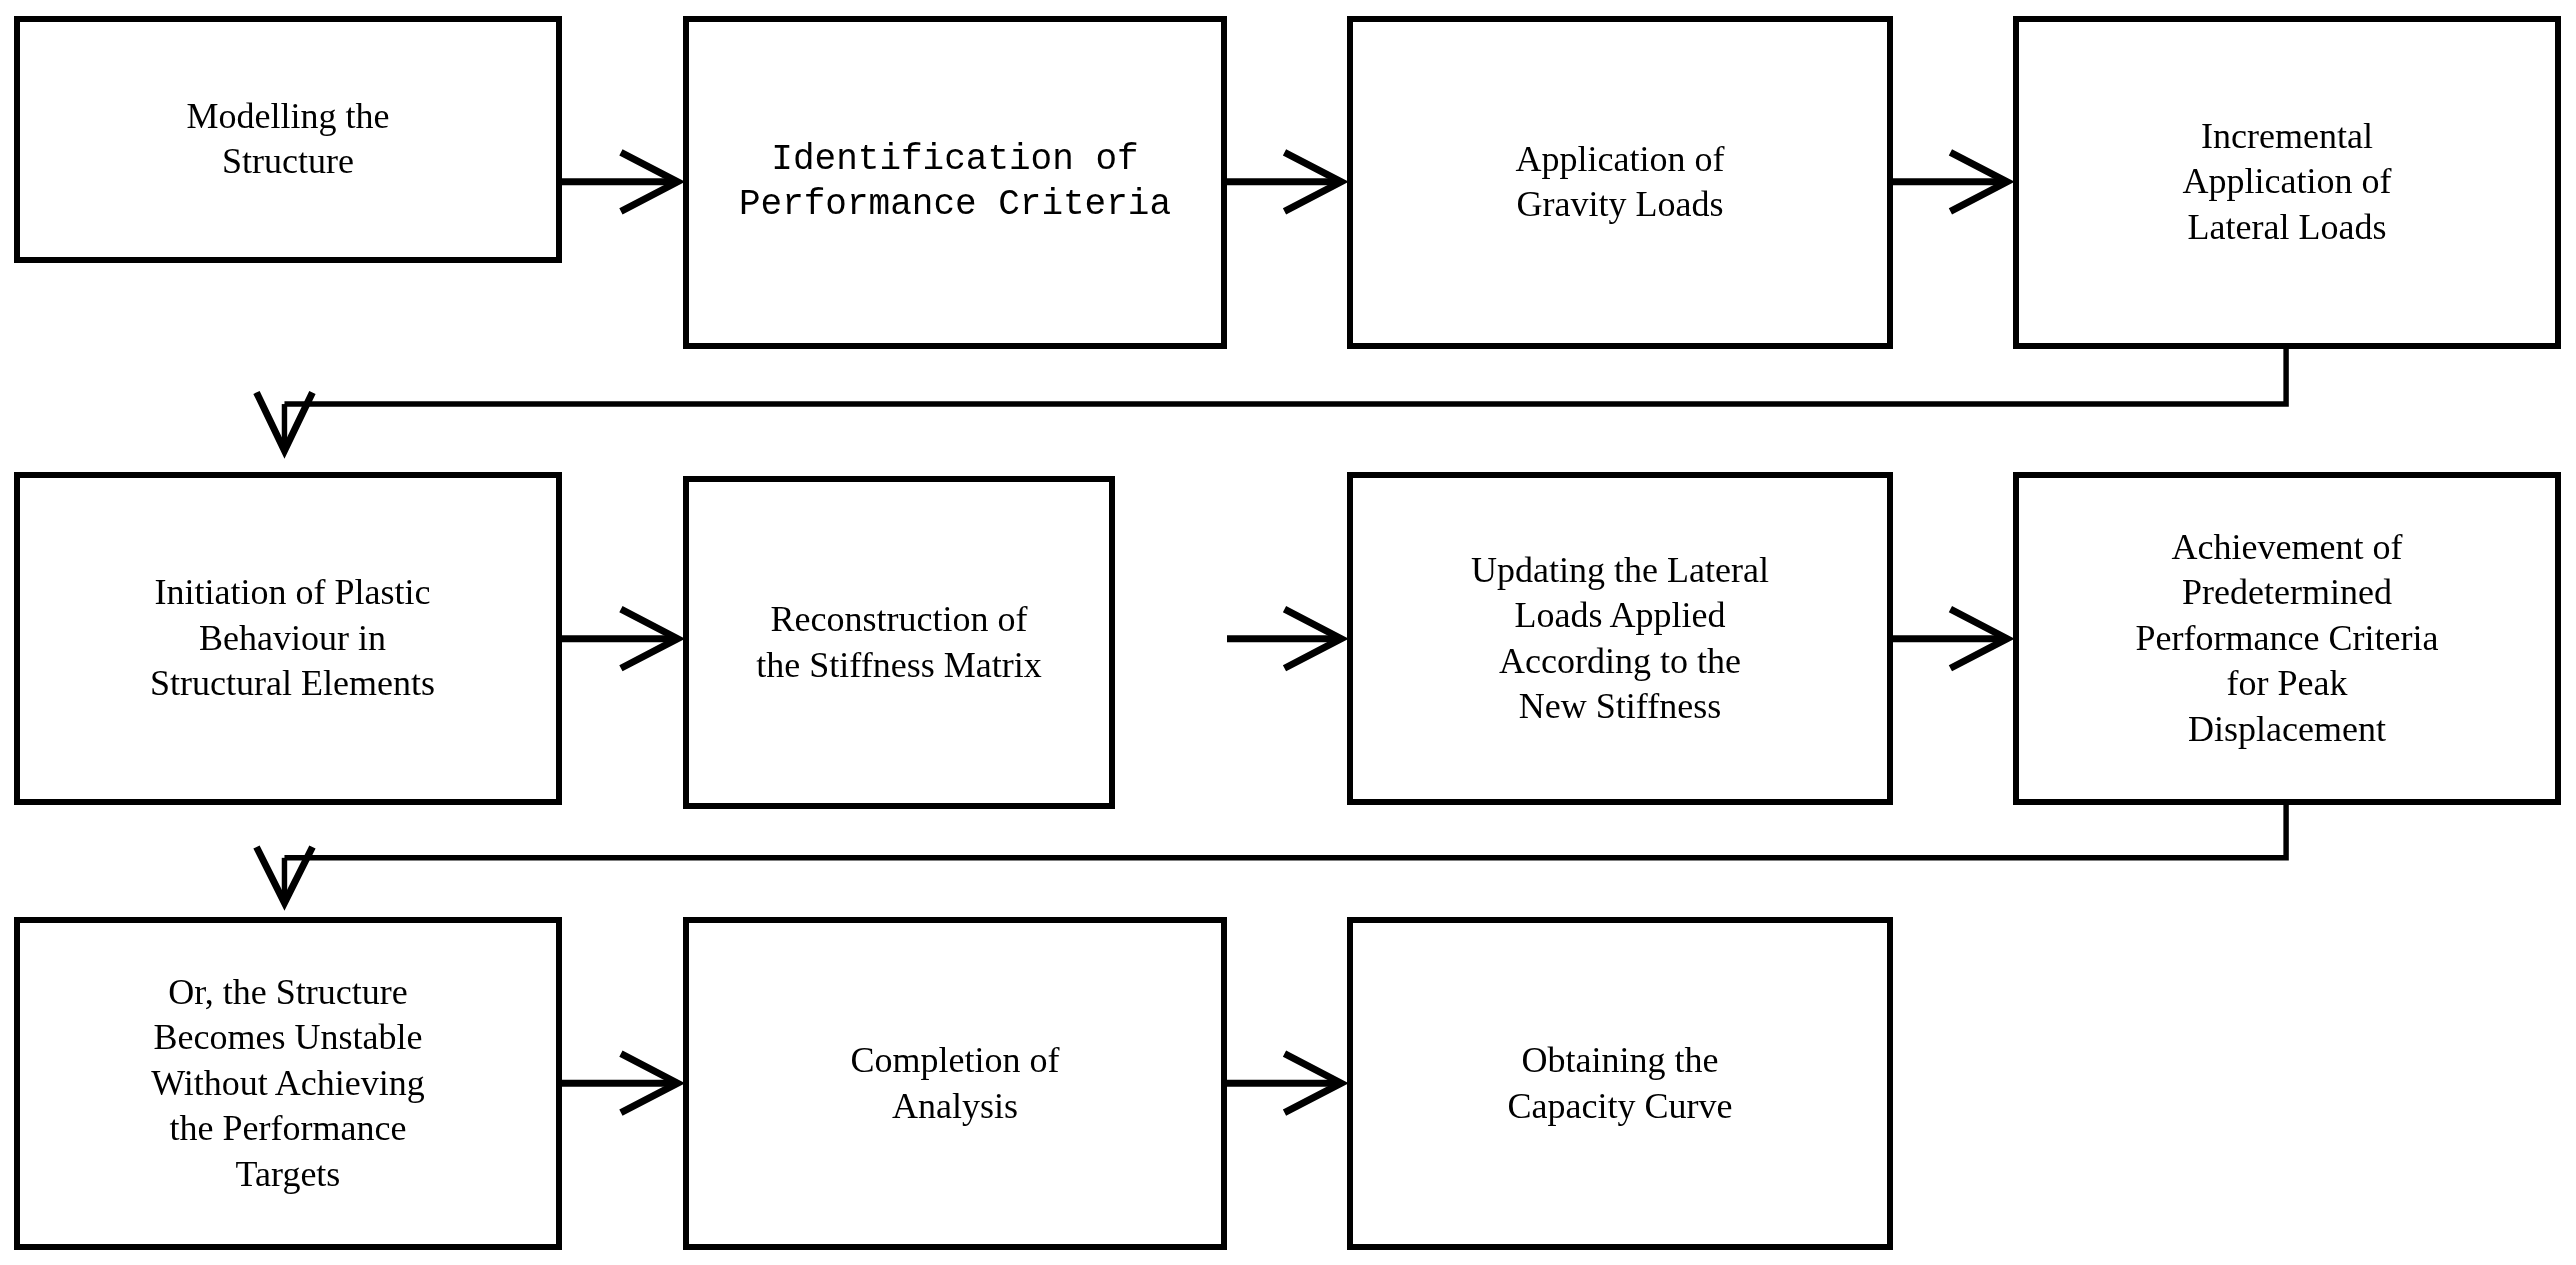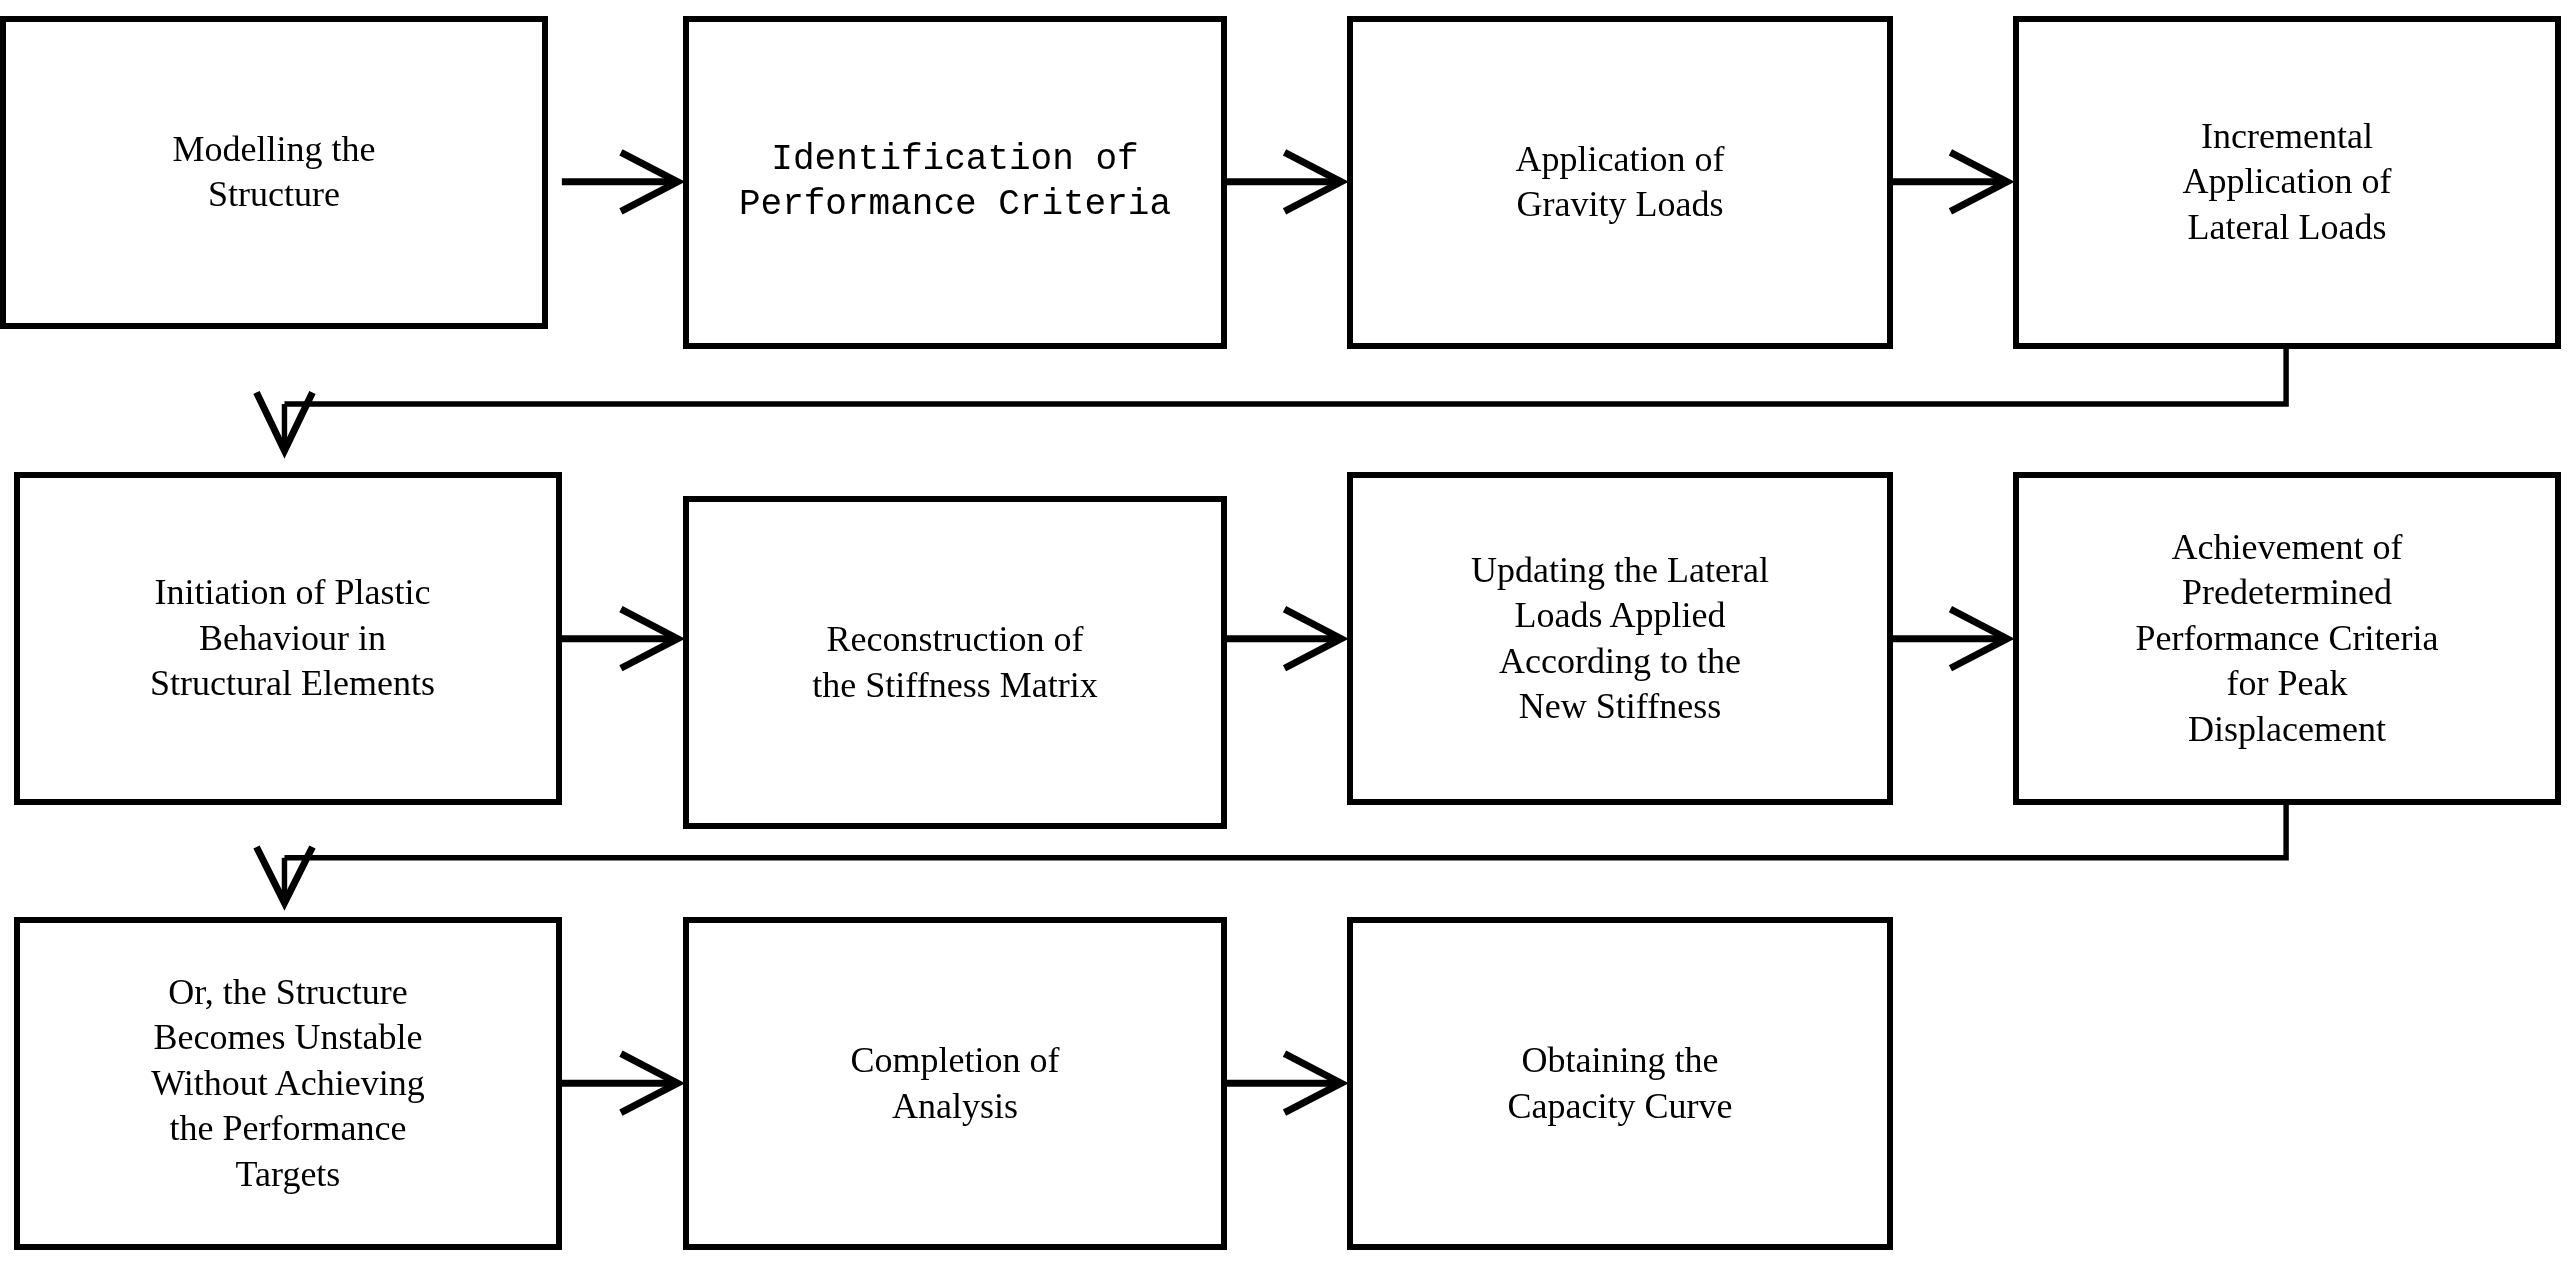--- a/index.html
+++ b/index.html
@@ -26,41 +26,41 @@
   }
   .stem{stroke-width:9;}
   .head{stroke-width:9;}
   .wrap{stroke-width:7;}
 </style>
 </head>
 <body>
 
 <div id="stage">
 
-  <div class="node" style="left:0;top:15.5px;width:548px;height:313px;">
+  <div class="node" style="left:14px;top:15.5px;width:548px;height:247px;">
     <span class="lbl">Modelling the<br>Structure</span>
   </div>
 
   <div class="node" style="left:683px;top:15.5px;width:544px;height:333px;font-family:Liberation Mono, monospace;">
     <span class="lbl">Identification of<br>Performance Criteria</span>
   </div>
 
   <div class="node" style="left:1347px;top:15.5px;width:546px;height:333px;">
     <span class="lbl">Application of<br>Gravity Loads</span>
   </div>
 
   <div class="node" style="left:2013px;top:15.5px;width:548px;height:333px;">
     <span class="lbl">Incremental<br>Application of<br>Lateral Loads</span>
   </div>
 
   <div class="node" style="left:14px;top:472px;width:548px;height:333px;padding-left:20px;">
     <span class="lbl">Initiation of Plastic<br>Behaviour in<br>Structural Elements</span>
   </div>
 
-  <div class="node" style="left:683px;top:496px;width:544px;height:333px;">
+  <div class="node" style="left:683px;top:476px;width:432px;height:333px;">
     <span class="lbl">Reconstruction of<br>the Stiffness Matrix</span>
   </div>
 
   <div class="node" style="left:1347px;top:472px;width:546px;height:333px;">
     <span class="lbl">Updating the Lateral<br>Loads Applied<br>According to the<br>New Stiffness</span>
   </div>
 
   <div class="node" style="left:2013px;top:472px;width:548px;height:333px;">
     <span class="lbl">Achievement of<br>Predetermined<br>Performance Criteria<br>for Peak<br>Displacement</span>
   </div>

